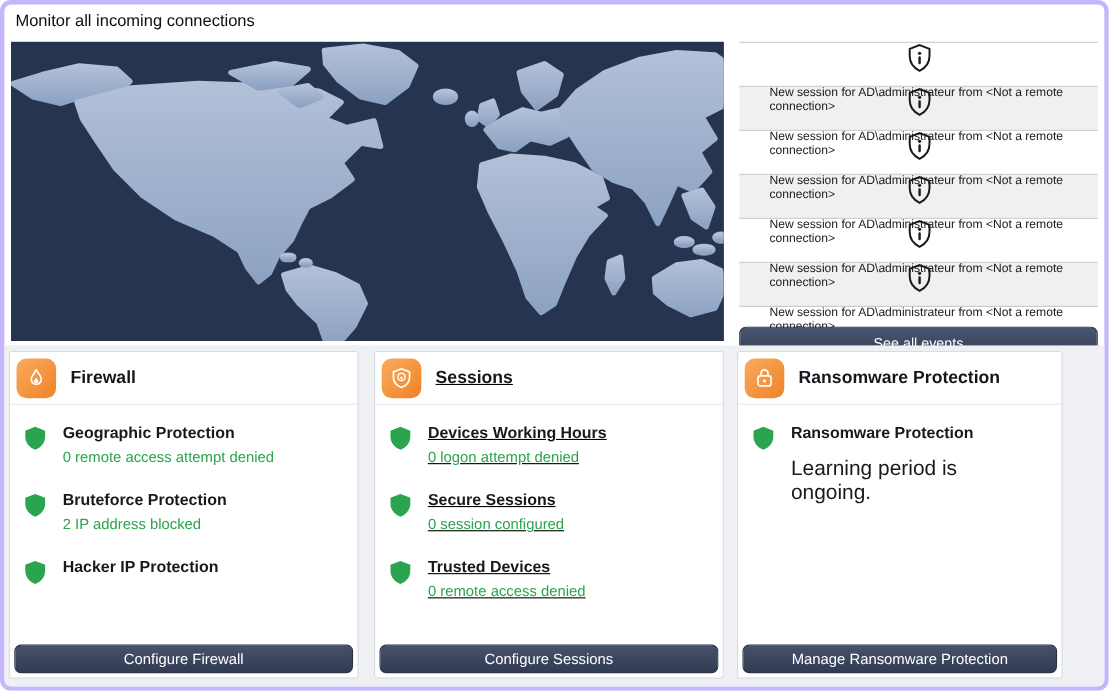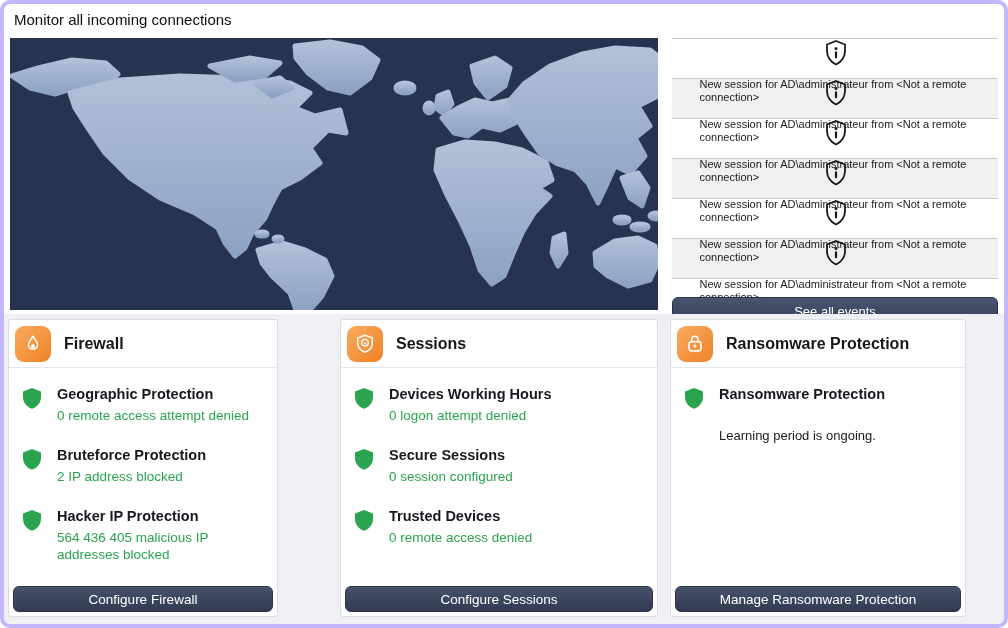--- a/index.html
+++ b/index.html
@@ -81,22 +81,22 @@
     background: #eef0f3;
   }
   .panel {
     position: absolute;
     top: 315px;
     height: 298px;
     background: #ffffff;
     border: 1px solid #d9dde2;
     border-radius: 3px;
   }
-  .panel.firewall  { left: 4px;   width: 270px; }
-  .panel.sessions  { left: 336px; width: 318px; }
+  .panel.firewall  { left: 4px;   width: 318px; }
+  .panel.sessions  { left: 336px; width: 318px; text-decoration: underline; }
   .panel.ransom    { left: 666px; width: 296px; }
 
   .panel-header {
     display: flex;
     align-items: center;
     gap: 13px;
     height: 48px;
     padding-left: 6px;
     border-bottom: 1px solid #e4e6ea;
   }
@@ -125,23 +125,23 @@
     color: #17191f;
     margin-bottom: 5px;
   }
   .feature-status {
     font-size: 13.5px;
     color: #2aa44e;
     line-height: 17px;
     max-width: 250px;
   }
   .feature-note {
-    font-size: 13px;
+    font-size: 19px;
     color: #1a1a1a;
-    margin-top: 26px;
+    margin-top: 14px;
   }
 
   .panel-btn {
     position: absolute;
     left: 4px; right: 4px; bottom: 4px;
     height: 26px;
     border: 1px solid #2b3347;
     border-radius: 6px;
     background: linear-gradient(#47526b, #313b52);
     color: #ffffff;
@@ -303,21 +303,20 @@
           <div class="feature-title">Bruteforce Protection</div>
           <div class="feature-status">2 IP address blocked</div>
         </span>
       </div>
       <div class="feature">
         <span class="shield"><svg width="20" height="23" viewBox="0 0 20 23">
               <path d="M10 1 L19 4.5 V10 C19 15.6 15.2 19.8 10 21.8 C4.8 19.8 1 15.6 1 10 V4.5 Z" fill="#2aa44e"></path>
             </svg></span>
         <span>
           <div class="feature-title">Hacker IP Protection</div>
-          <div class="feature-status">564 436 405 malicious IP addresses blocked</div>
         </span>
       </div>
     </div>
     <div class="panel-btn">Configure Firewall</div>
   </div>
 
   <div class="panel sessions">
     <div class="panel-header">
       <span class="panel-icon">
         <svg width="22" height="22" viewBox="0 0 24 24">

